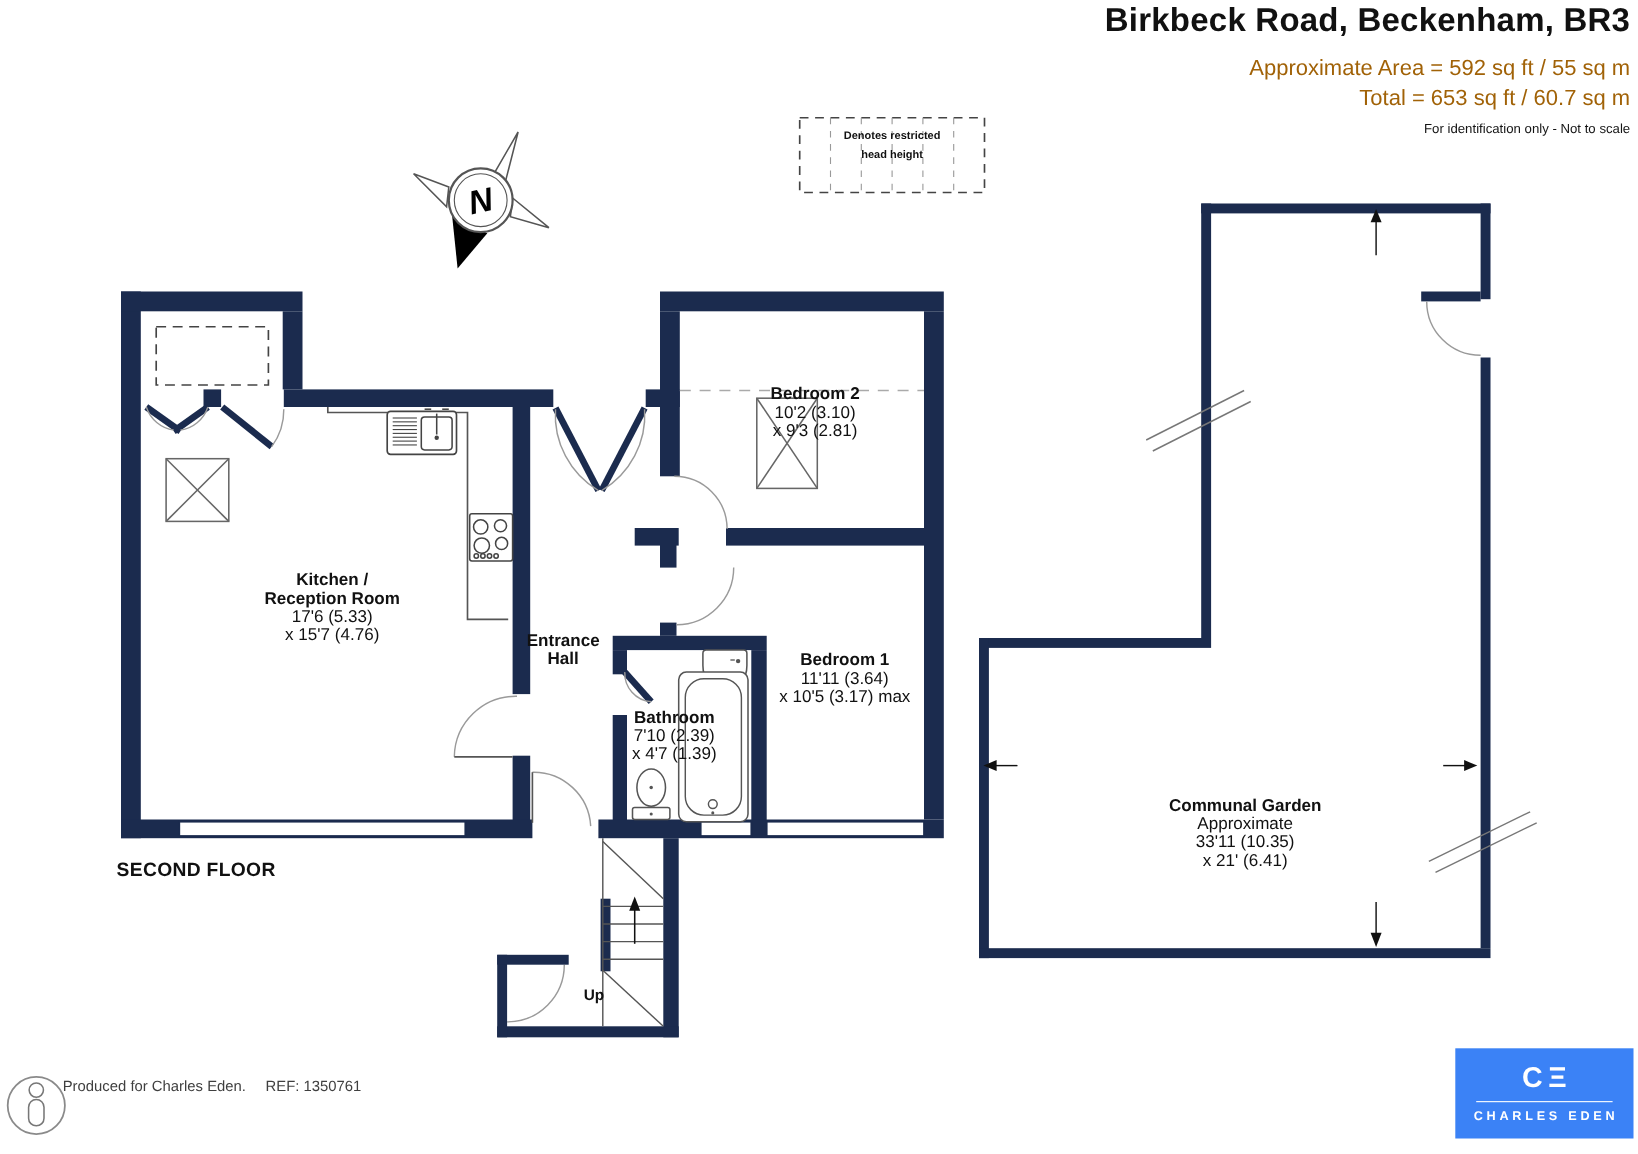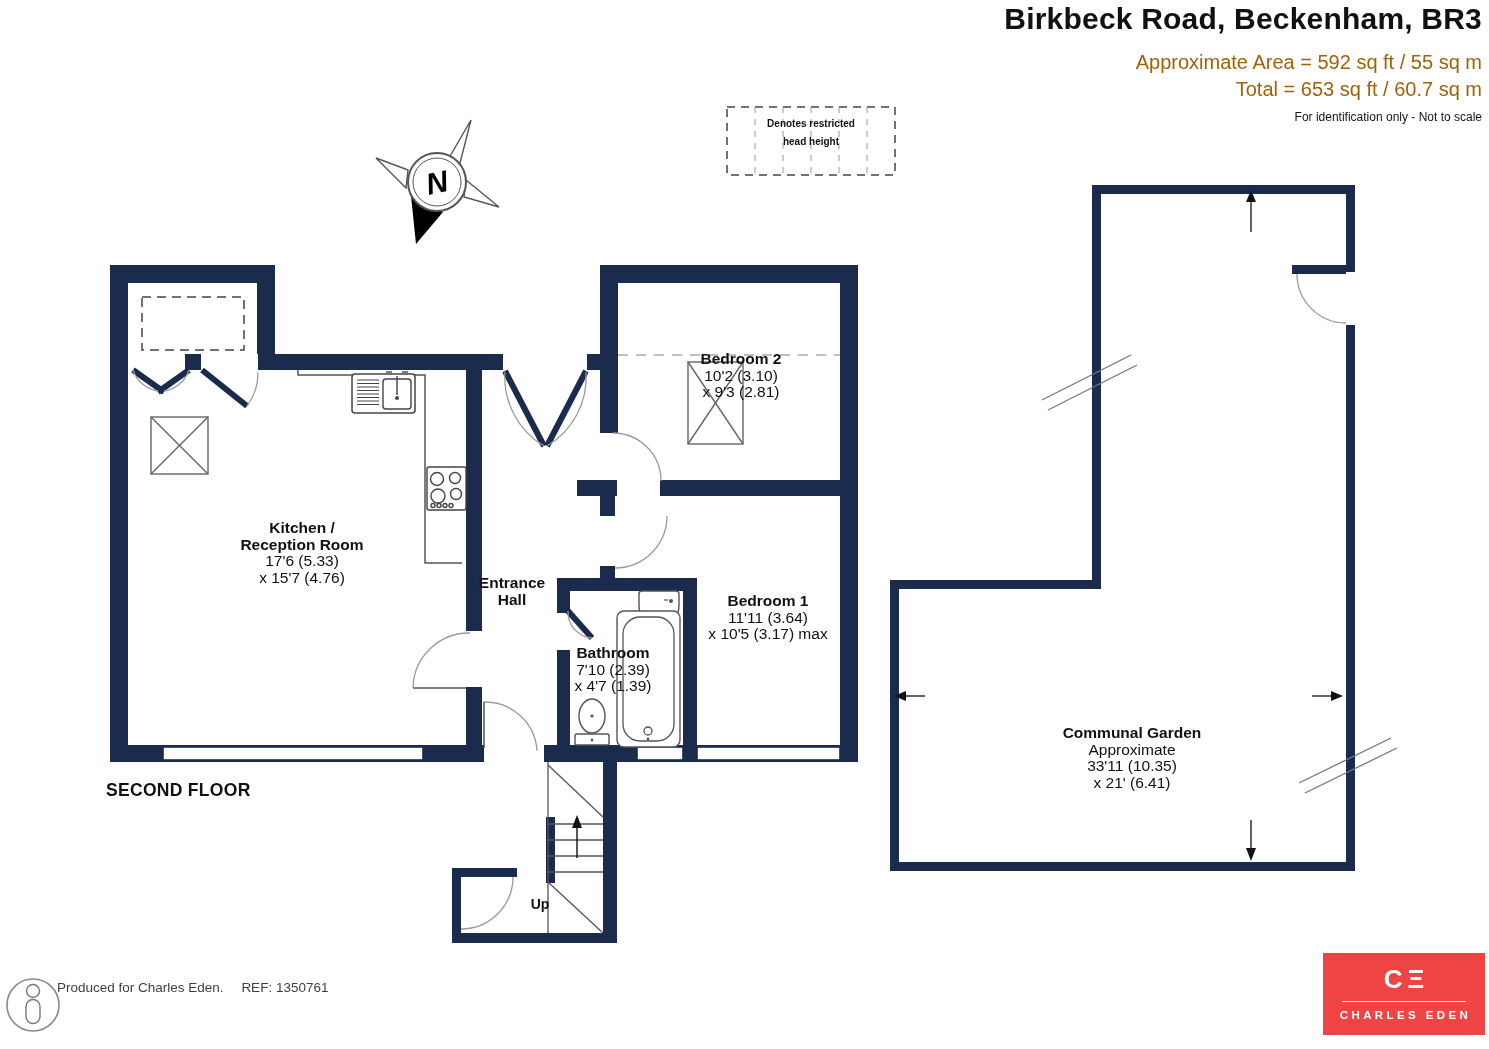--- a/index.html
+++ b/index.html
@@ -17,21 +17,21 @@
   .room-name{font-weight:bold;font-size:15.5px;line-height:16.5px;}
   .room-dims{font-size:15.5px;line-height:16.5px;}
   .floor-label{position:absolute;left:106px;top:780px;font-size:17.5px;font-weight:bold;letter-spacing:.3px;}
   .up-label{font-weight:bold;font-size:14px;}
   .legend-text{position:absolute;left:811px;top:115px;transform:translateX(-50%);
                font-weight:bold;font-size:10px;line-height:18px;text-align:center;}
   
   .footer-text{position:absolute;left:57px;top:979px;font-size:13.5px;line-height:17px;color:#3f3f3f;}
   .footer-text .gap{margin-left:14px;}
   
-  .logo{position:absolute;left:1323px;top:953px;width:162px;height:82px;background:#ef4444;
+  .logo{position:absolute;left:1323px;top:953px;width:162px;height:82px;background:#3b82f6;
         color:#fff;text-align:center;}
   .logo-mark{margin-top:11px;font-size:26px;font-weight:600;letter-spacing:5px;padding-left:5px;}
   .logo-rule{width:124px;height:1px;background:#fff;margin:6px auto 7px auto;}
   .logo-name{font-size:11.5px;font-weight:600;letter-spacing:3.4px;padding-left:3px;}
 </style>
 </head>
 <body>
 
 <div id="stage">
 

